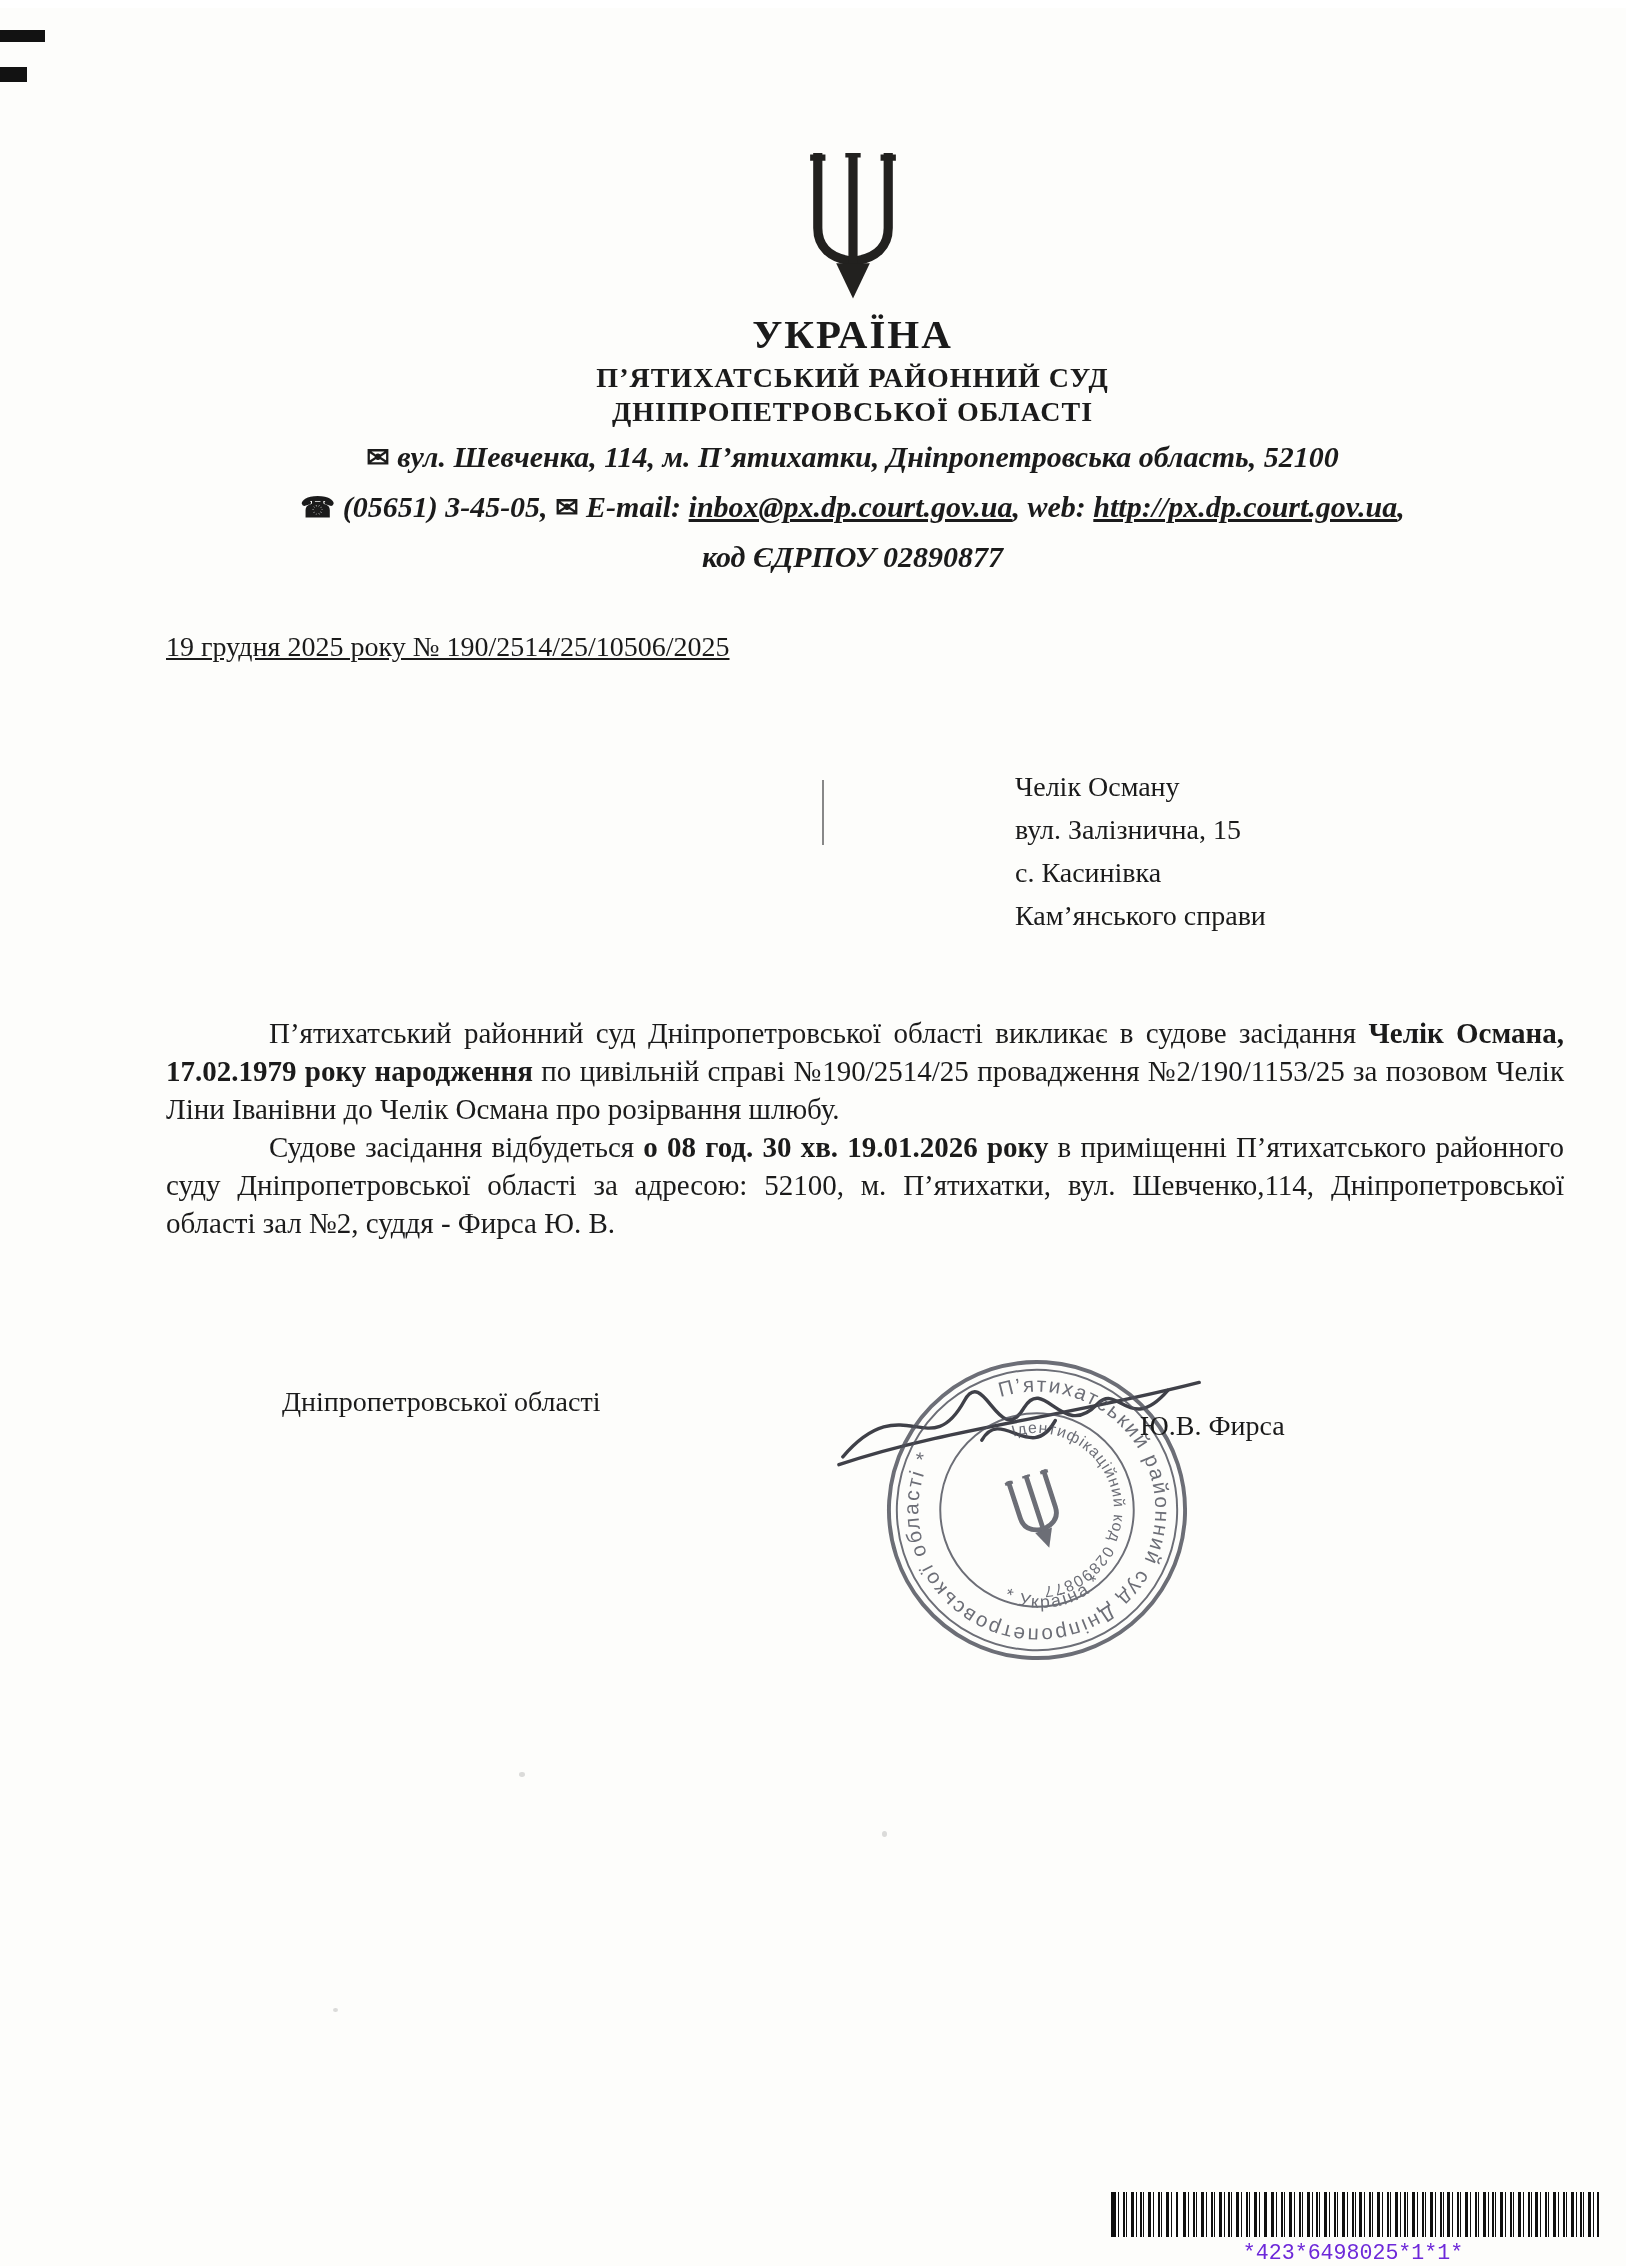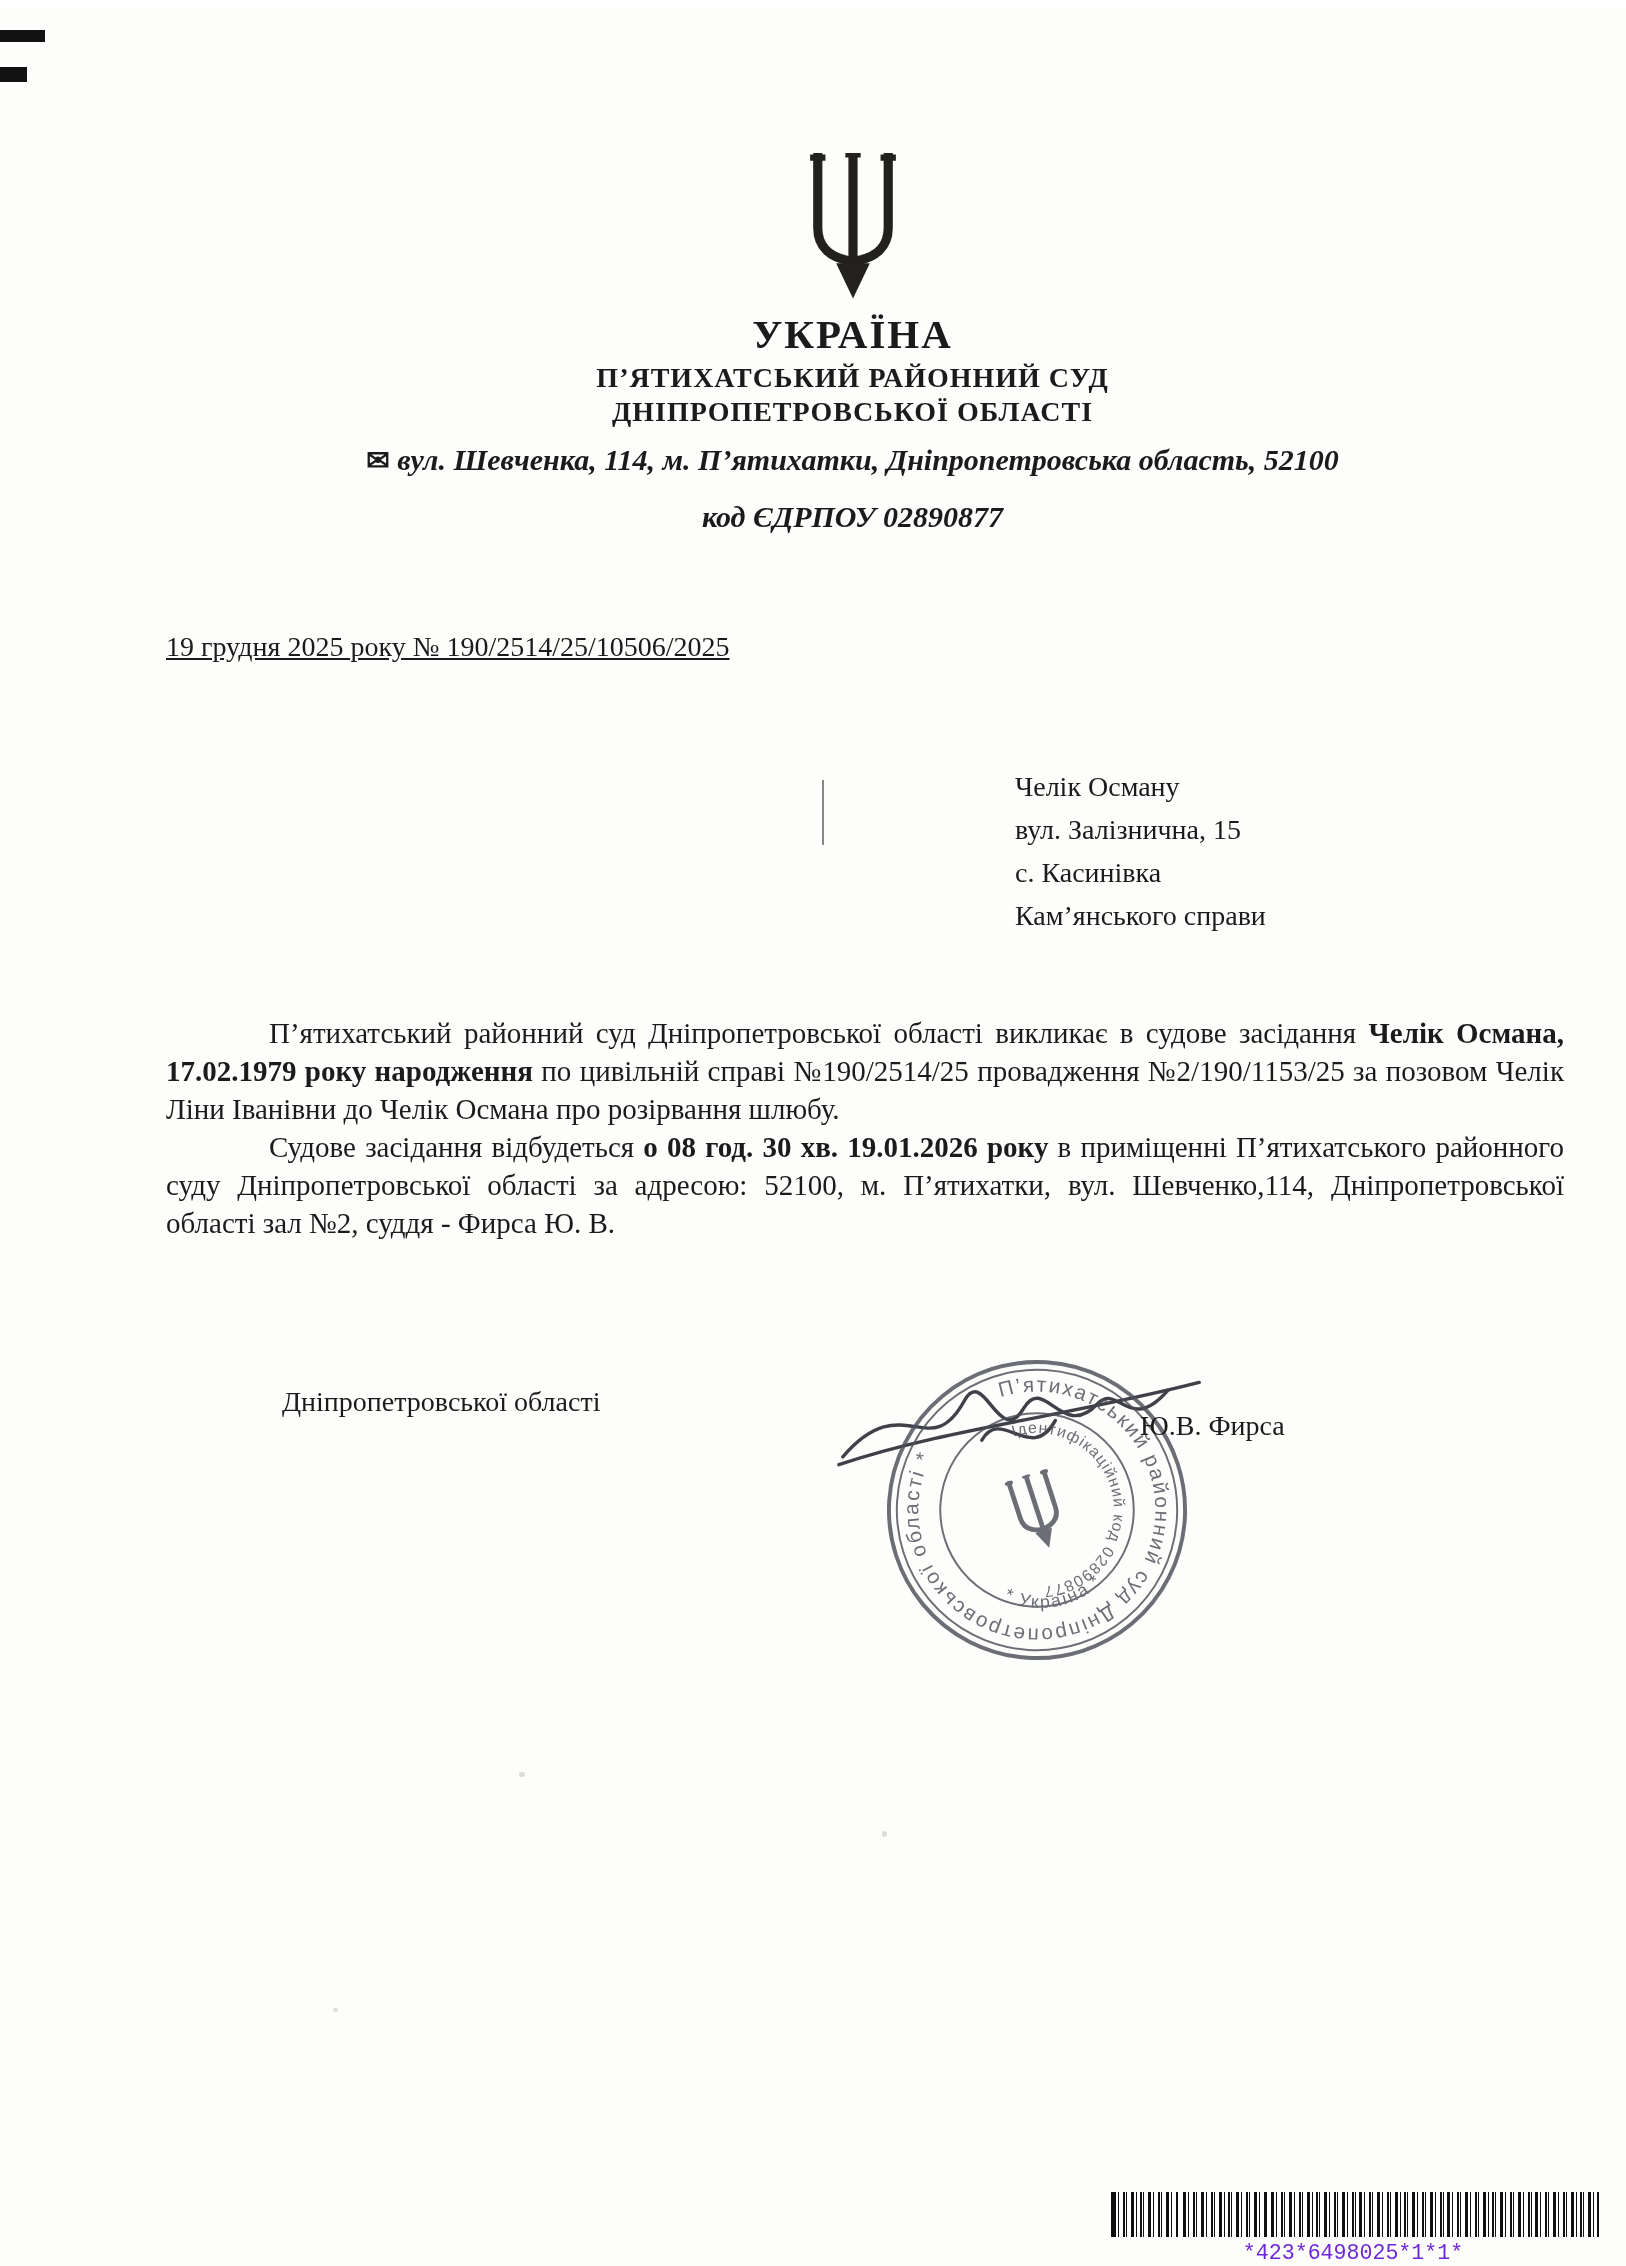--- a/index.html
+++ b/index.html
@@ -18,21 +18,21 @@
   .mark1 { left:0; top:21.6px;  width:45px; height:12.7px; }
   .mark2 { left:0; top:59px;  width:26.5px; height:14.7px; }
   .tick  { position:absolute; left:822px; top:772px; width:2px; height:65px; background:#4a4a4a; opacity:.65; }
   .speck { position:absolute; background:#9a9a9a; opacity:.35; border-radius:50%; }
 
   
   .header { position:absolute; left:127px; top:145px; width:1451px; text-align:center; }
   .emblem { display:block; margin:0 auto 9.8px auto; color:#22211f; }
   .country { font-size:41px; font-weight:bold; letter-spacing:2px; margin:9.8px 0 3.9px 0; }
   .court-line { font-size:28px; font-weight:bold; letter-spacing:1px; margin:2px 0; }
-  .addr { font-size:30px; font-weight:bold; font-style:italic; margin-top:9.8px; line-height:46px; }
+  .addr { font-size:30px; font-weight:bold; font-style:italic; margin-top:9.8px; line-height:39px; }
   .addr .ico { font-style:normal; font-size:28px; }
   .addr .u { text-decoration:underline; }
 
   
   .refline {
     position:absolute; left:166px; top:623px;
     font-size:28px; text-decoration:underline;
   }
 
   
@@ -106,20 +106,29 @@
     </svg>
     <div class="country">УКРАЇНА</div>
     <div class="court-line">П’ЯТИХАТСЬКИЙ РАЙОННИЙ СУД</div>
     <div class="court-line">ДНІПРОПЕТРОВСЬКОЇ ОБЛАСТІ</div>
 
     <div class="addr">
       <span class="ico">✉</span>
       <span>вул. Шевченка, 114,  м. П’ятихатки,  Дніпропетровська область, 52100</span>
     </div>
 
+    <div class="addr">
+      <span class="ico">☎</span>
+      <span>(05651) 3-45-05,</span>
+      <span class="ico">✉</span>
+      <span>E-mail:</span>
+      <span class="u">inbox@px.dp.court.gov.ua</span><span>,</span>
+      <span>web:</span>
+      <span class="u">http://px.dp.court.gov.ua</span><span>,</span>
+    </div>
 
     <div class="addr">код ЄДРПОУ 02890877</div>
   </div>
 
   <div class="refline">19 грудня 2025 року № 190/2514/25/10506/2025</div>
 
   <div class="recipient">
     <div>Челік Осману</div>
     <div>вул. Залізнична, 15</div>
     <div>с. Касинівка</div>

